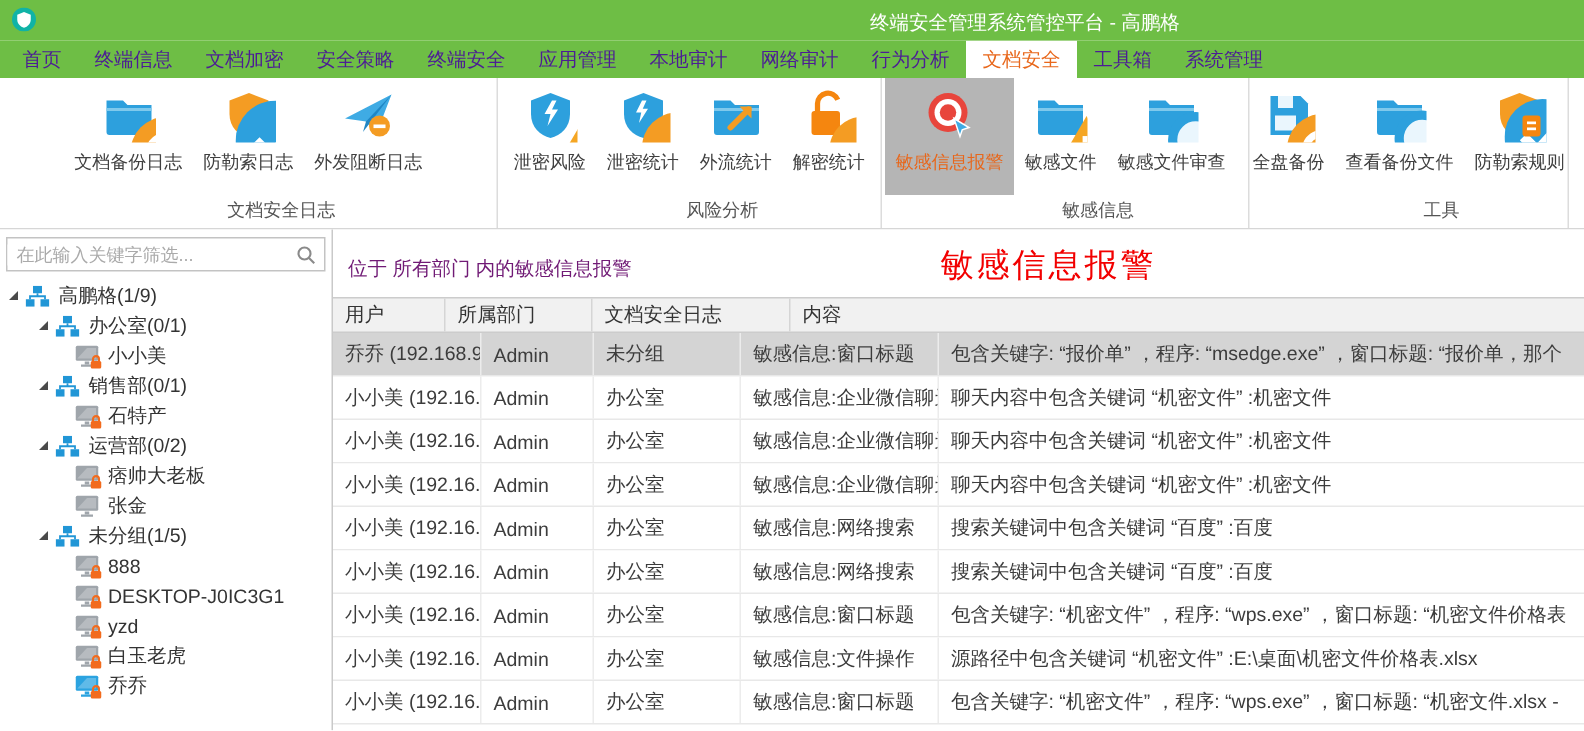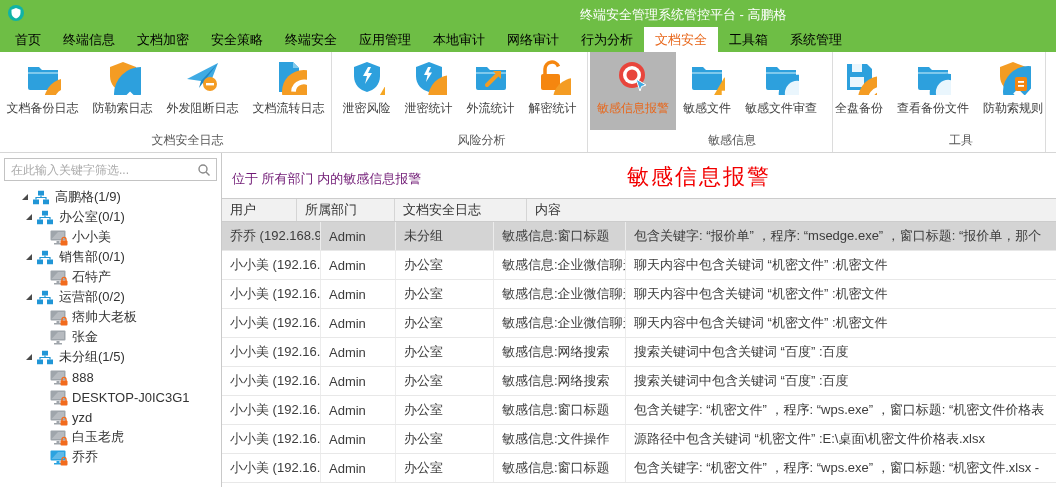--- a/index.html
+++ b/index.html
@@ -7,21 +7,21 @@
   body { font-family:"Liberation Sans","DejaVu Sans",sans-serif; background:#fff; }
   .app { width:1056px; height:487px; position:relative; display:flex; flex-direction:column; overflow:hidden; background:#fff; }
 
   
   .titlebar { height:27px; background:#6ebe45; position:relative; flex:0 0 auto; }
   .app-icon { position:absolute; left:8px; top:5px; width:16px; height:16px; }
   .win-title { position:absolute; left:580px; top:6px; color:#fff; font-size:13px; white-space:nowrap; }
 
   
   .menubar { height:25px; background:#6ebe45; display:flex; padding-left:4px; flex:0 0 auto; }
-  .menu-item { color:#000000; font-size:13px; padding:0 11px; display:flex; align-items:center; cursor:default; white-space:nowrap; }
+  .menu-item { color:#4c1d95; font-size:13px; padding:0 11px; display:flex; align-items:center; cursor:default; white-space:nowrap; }
   .menu-item.active { background:#fff; color:#e8671b; }
 
   
   .ribbon { height:101px; background:#fff; border-bottom:1px solid #d6d6d6; display:flex; flex:0 0 auto; }
   .rgroup { display:flex; flex-direction:column; border-right:1px solid #dcdcdc; flex:0 0 auto; }
   .rbuttons { display:flex; justify-content:center; align-items:stretch; height:78px; padding:0 2px; }
   .rgroup-label { height:22px; text-align:center; font-size:12px; color:#555; line-height:20px;margin-left:44px; }
   .rbtn { display:flex; flex-direction:column; align-items:center; padding:7px 7px 0; cursor:default; }
   .rbtn .ric { width:36px; height:36px; flex:0 0 auto; }
   .rbtn .rlabel { font-size:12px; color:#404040; margin-top:5px; white-space:nowrap; }
@@ -33,21 +33,21 @@
   .main { flex:1; display:flex; min-height:0; }
 
   
   .sidebar { width:222px; flex:0 0 auto; border-right:1px solid #c9c9c9; background:#fff; padding-top:5px; overflow:hidden; }
   .searchbox { margin:0 4px 6px 4px; height:23px; border:1px solid #c3c3c3; display:flex; align-items:center; background:#fff; }
   .searchbox input { flex:1; border:none; outline:none; font-size:12px; color:#444; padding:0 6px; font-family:inherit; min-width:0; }
   .searchbox input::placeholder { color:#aaa; }
   .search-ic { width:16px; height:16px; margin-right:4px; flex:0 0 auto; }
   .tree { font-size:13px; color:#333; }
   .titem { height:20px; display:flex; align-items:center; white-space:nowrap; cursor:default; }
-  .titem.lvl0 { padding-left:6px;margin-left:16px; }
+  .titem.lvl0 { padding-left:6px; }
   .titem.lvl1 { padding-left:26px; }
   .titem.lvl2 { padding-left:50px; }
   .tarrow { width:0; height:0; border-bottom:6px solid #4a4a4a; border-left:6px solid transparent; margin-right:5px; flex:0 0 auto; }
   .tic { position:relative; width:18px; height:16px; margin-right:4px; flex:0 0 auto; }
   .tic svg.base { width:16px; height:15px; position:absolute; left:0; top:1px; }
   .tic svg.lockov { width:10px; height:10px; position:absolute; right:-1px; bottom:-1px; }
   .tlabel { overflow:hidden; }
 
   
   .content { flex:1; min-width:0; position:relative; display:flex; flex-direction:column; background:#fff; }
@@ -210,30 +210,20 @@
         </div>
         <div class="rbtn">
           <svg class="ric" viewBox="0 0 36 36">
               <path d="M2 20 L33 4 L23 30 L16 22 z" fill="#3fabe4"></path>
               <path d="M33 4 L16 22 l-2 7 z" fill="#1f86c4"></path>
               <circle cx="25" cy="25" r="7" fill="#f49c23"></circle>
               <rect x="21" y="24" width="8" height="2.4" fill="#fff"></rect>
             </svg>
           <span class="rlabel">外发阻断日志</span>
         </div>
-        <div class="rbtn">
-          <svg class="ric" viewBox="0 0 36 36">
-              <path d="M8 3 h14 l6 6 v24 H8 z" fill="#2da0dd"></path>
-              <path d="M22 3 l6 6 h-6 z" fill="#7fc9ec"></path>
-              <g transform="translate(11,11) scale(1.2)">
-                <use href="#s-refresh"></use>
-              </g>
-            </svg>
-          <span class="rlabel">文档流转日志</span>
-        </div>
       </div>
       <div class="rgroup-label">文档安全日志</div>
     </div>
 
     <div class="rgroup" style="width:256px">
       <div class="rbuttons">
         <div class="rbtn">
           <svg class="ric" viewBox="0 0 36 36">
               <use href="#s-shieldb"></use>
               <path d="M19 8 l-5 9 h4 l-2 8 7 -11 h-4 l3 -6 z" fill="#fff"></path>

